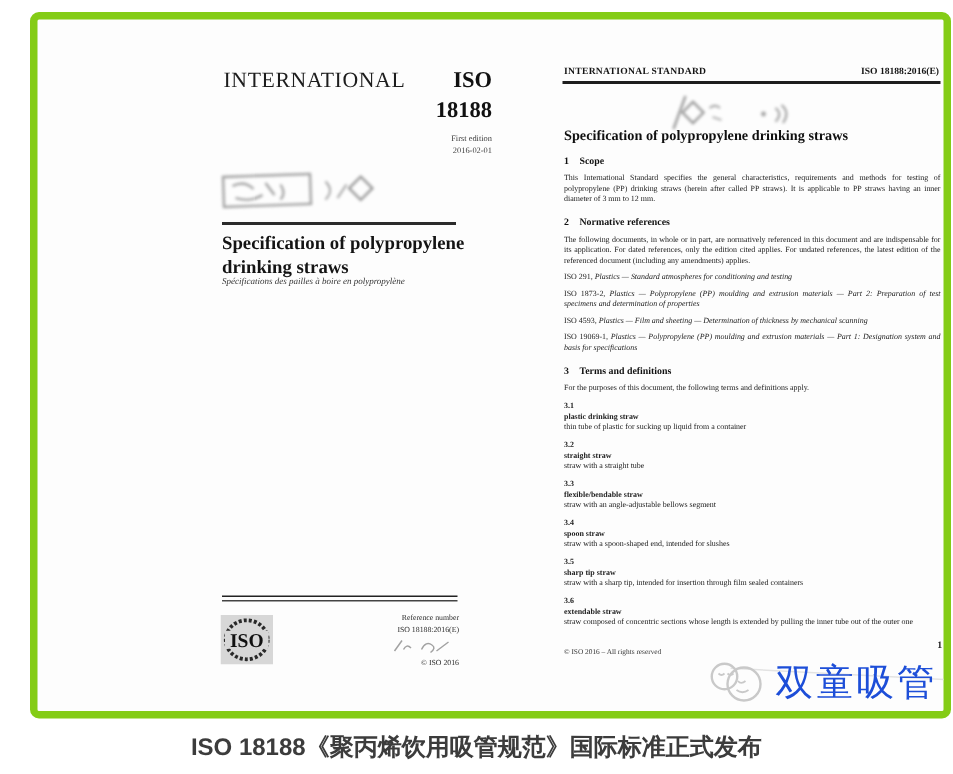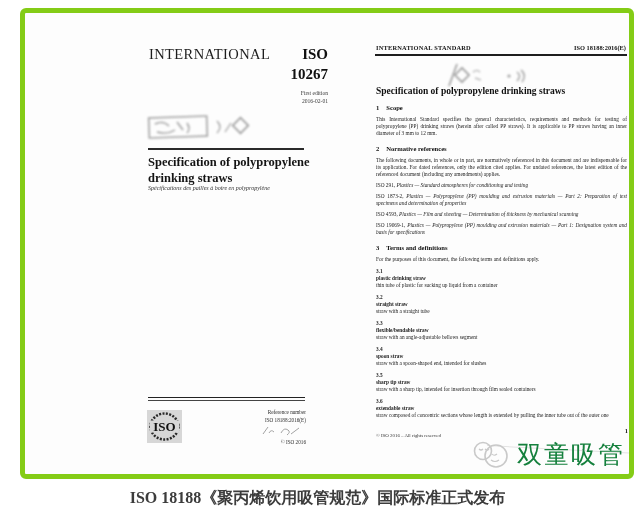--- a/index.html
+++ b/index.html
@@ -52,46 +52,46 @@
   .mt { margin-top:8px; }
   .ref-p { margin-top:4px; }
   .term { margin-top:5px; }
   .term .t-num, .term .t-name { font-weight:700; display:block; }
   .rp-footer { position:absolute; left:351px; top:420px; font-size:4.9px; color:#333; }
   .rp-pagenum { position:absolute; left:590px; top:414px; width:13px; text-align:right;
     font-size:6.5px; font-weight:700; color:#222; }
 
   
   .watermark { position:absolute; right:4px; bottom:2px; display:flex; align-items:center;
-    gap:4px; color:#15803d; }
+    gap:4px; color:#1d4ed8; }
   .watermark .wm-text { font-family:"Liberation Sans", sans-serif; font-size:25px;
     letter-spacing:2px; font-weight:400; }
 
   
   .photo-edge { position:absolute; width:150px; height:1px; background:#e3e3e3;
     right:-8px; bottom:24px; transform:rotate(3deg); }
 
   
   .caption { position:absolute; left:0; top:488px; width:635px; text-align:center;
-    font-family:Liberation Serif, serif; font-size:16px; font-weight:700; color:#3c3c3c; }
+    font-family:Liberation Sans, sans-serif; font-size:16px; font-weight:700; color:#3c3c3c; }
 </style>
 </head>
 <body>
 
 <div id="canvas">
 
   <div class="photo-frame">
 
     <div>
       <div class="lp-masthead">
         <div>INTERNATIONAL</div>
       </div>
       <div class="lp-std">
         <div>ISO</div>
-        <div>10267</div>
+        <div>18188</div>
       </div>
       <div class="lp-edition">
         <div>First edition</div>
         <div>2016-02-01</div>
       </div>
 
       <svg class="stamp lp-stamp" width="104" height="30" viewBox="0 0 104 30">
         <rect x="2" y="5" width="58" height="20" fill="none" stroke="#555" stroke-width="1.6" transform="rotate(-2 30 15)"></rect>
         <path d="M8 12 q8 -4 14 2 M10 20 q10 3 18 -2 M30 10 l6 8 M40 11 q4 6 0 10" stroke="#4a4a4a" stroke-width="1.4" fill="none"></path>
         <path d="M70 9 q6 6 0 12 M78 20 l6 -9" stroke="#4a4a4a" stroke-width="1.2" fill="none"></path>

